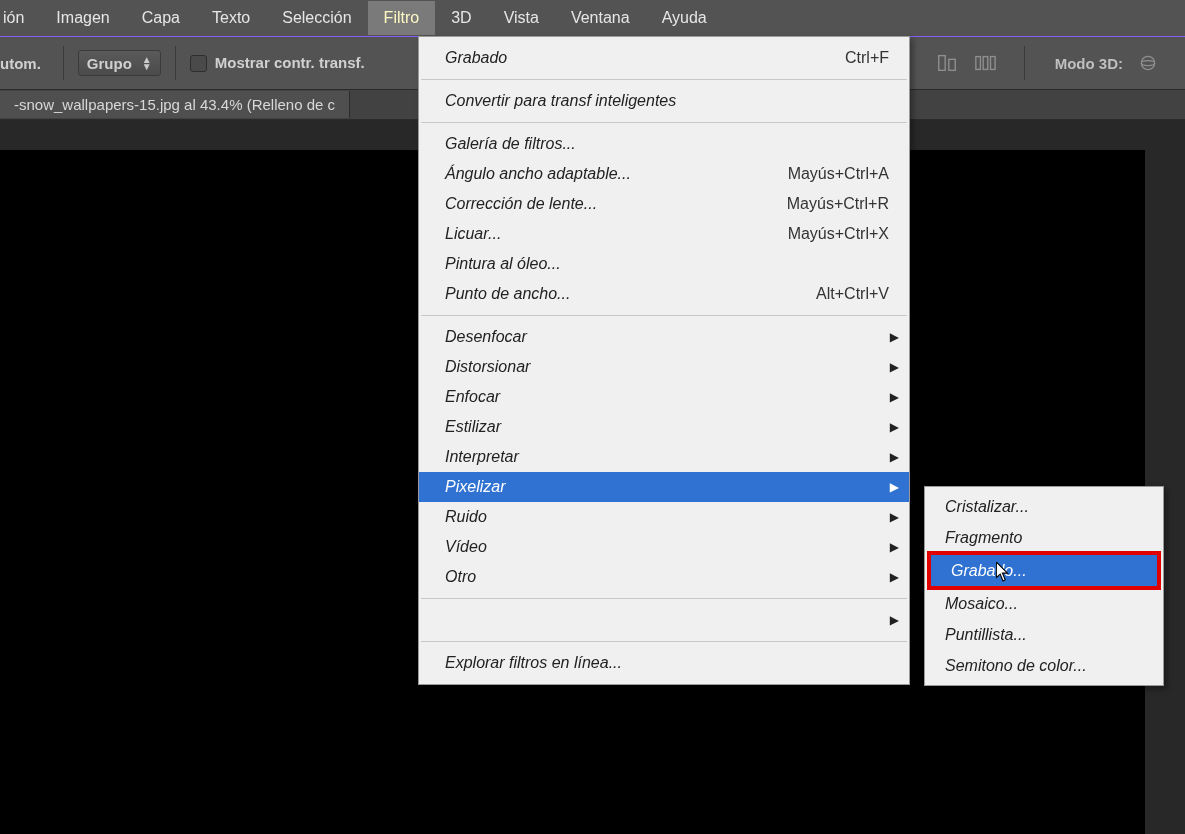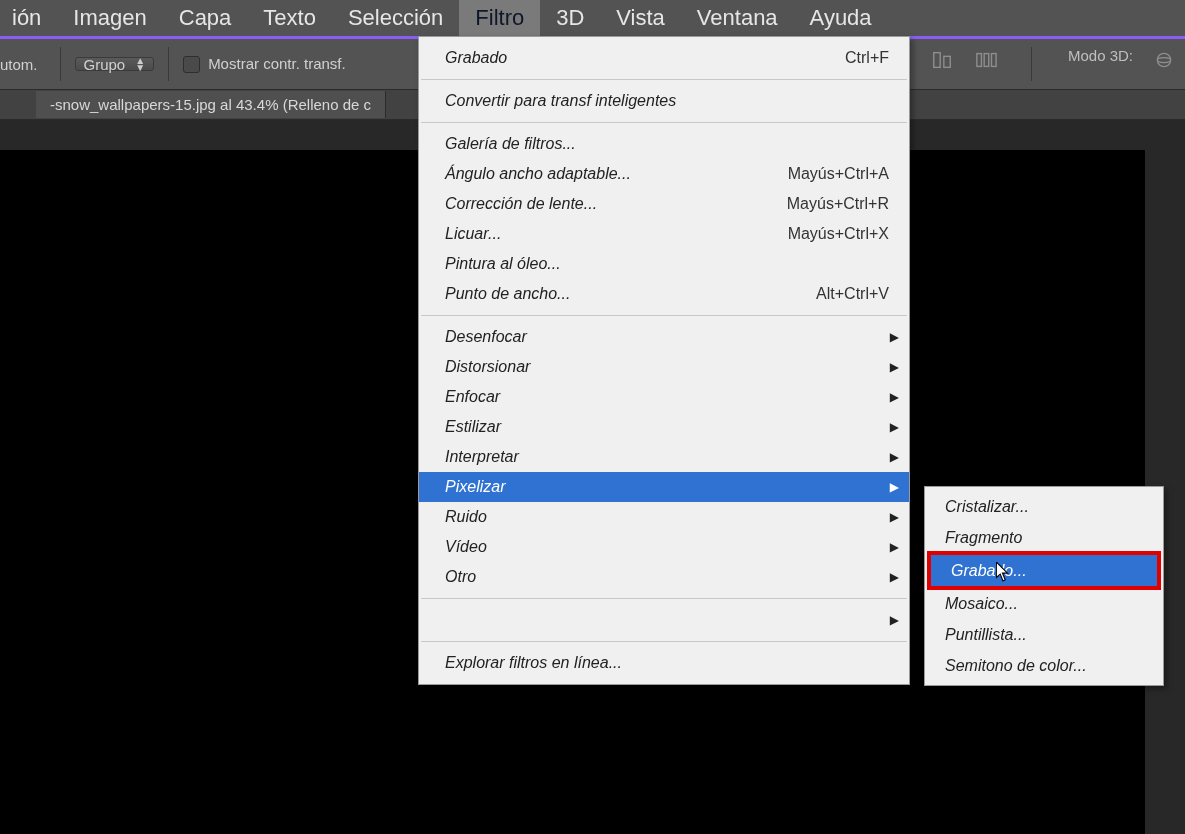--- a/index.html
+++ b/index.html
@@ -1,49 +1,50 @@
 <!DOCTYPE html>
 <html><head>
 <meta charset="utf-8">
 <style>
   * { margin: 0; padding: 0; box-sizing: border-box; font-family: "Segoe UI", Tahoma, sans-serif; }
   body { width: 1185px; height: 834px; background: #535353; overflow: hidden; user-select: none; }
 
   
   .menubar {
     height: 36px; background: #535353; display: flex; align-items: center;
-    padding-left: 12px; color: #e6e6e6; font-size: 22px;
+    padding-left: 3px; color: #e6e6e6; font-size: 16px;
   }
   .menubar .mitem { padding: 8px 16px; cursor: default; }
   .menubar .mitem.cut { padding-left: 0; }
-  .menubar .mitem.active { background: #7a7a7a; color: #0f172a; }
+  .menubar .mitem.active { background: #7a7a7a; color: #fef9c3; }
 
   
   .optionsbar {
-    height: 54px; background: #535353; border-top: 3px solid #8b5cf6; border-bottom: 1px solid #2b2b2b;
+    height: 54px; background: #535353; border-top: 1px solid #8b5cf6; border-bottom: 1px solid #2b2b2b;
     display: flex; align-items: center; color: #d0d0d0; font-size: 15px; padding-left: 0;
     position: relative;
+    font-weight: bold;
   }
   .opt-left { padding: 0 8px 0 0; }
   .sel {
     display: inline-flex; align-items: center; gap: 10px; padding: 2px 8px;
     border: 1px solid #3a3a3a; border-radius: 3px; background: linear-gradient(#5a5a5a,#4b4b4b);
-    height: 14px;
+    height: 26px;
   }
   .sel .arrows { display:inline-block; line-height:7px; font-size:10px; color:#ccc; }
   .chk { width:17px; height:17px; border:1px solid #2e2e2e; border-radius:3px; background:#4a4a4a; display:inline-block; vertical-align:middle; margin-right:8px;}
   .divider { width:1px; height:34px; background:#3a3a3a; margin: 0 14px; }
 
   .tool-icon { width:26px; height:26px; display:inline-flex; align-items:center; justify-content:center; color:#9b9b9b; }
   .tool-icon svg { stroke:#8f8f8f; fill:none; stroke-width:1.5; }
-  .right-tools { position:absolute; right:8px; display:flex; align-items:flex-start; gap:18px; }
+  .right-tools { position:absolute; right:24px; display:flex; align-items:center; gap:12px; }
 
   
   .tabstrip { height: 30px; background: #424242; display:flex; align-items:center; border-bottom:1px solid #2b2b2b; }
-  .doctab { color:#d8d8d8; font-size:15px; padding: 5px 14px; background:#4f4f4f; border-right:1px solid #2b2b2b; white-space:nowrap; overflow:hidden;margin-left:36px; }
+  .doctab { color:#d8d8d8; font-size:15px; padding: 5px 14px; background:#4f4f4f; border-right:1px solid #2b2b2b; white-space:nowrap; overflow:hidden; }
 
   
   .canvaswrap { position:absolute; top: 120px; left:0; right:0; bottom:0; background:#282828; }
   .canvas { position:absolute; top:30px; left:0; right:40px; bottom:0; background:#000; }
 
   
   .menu {
     position: absolute; background: #f0f0f0; border: 1px solid #9a9a9a;
     box-shadow: 3px 3px 6px rgba(0,0,0,.35); font-size: 16px; color:#222;
   }

